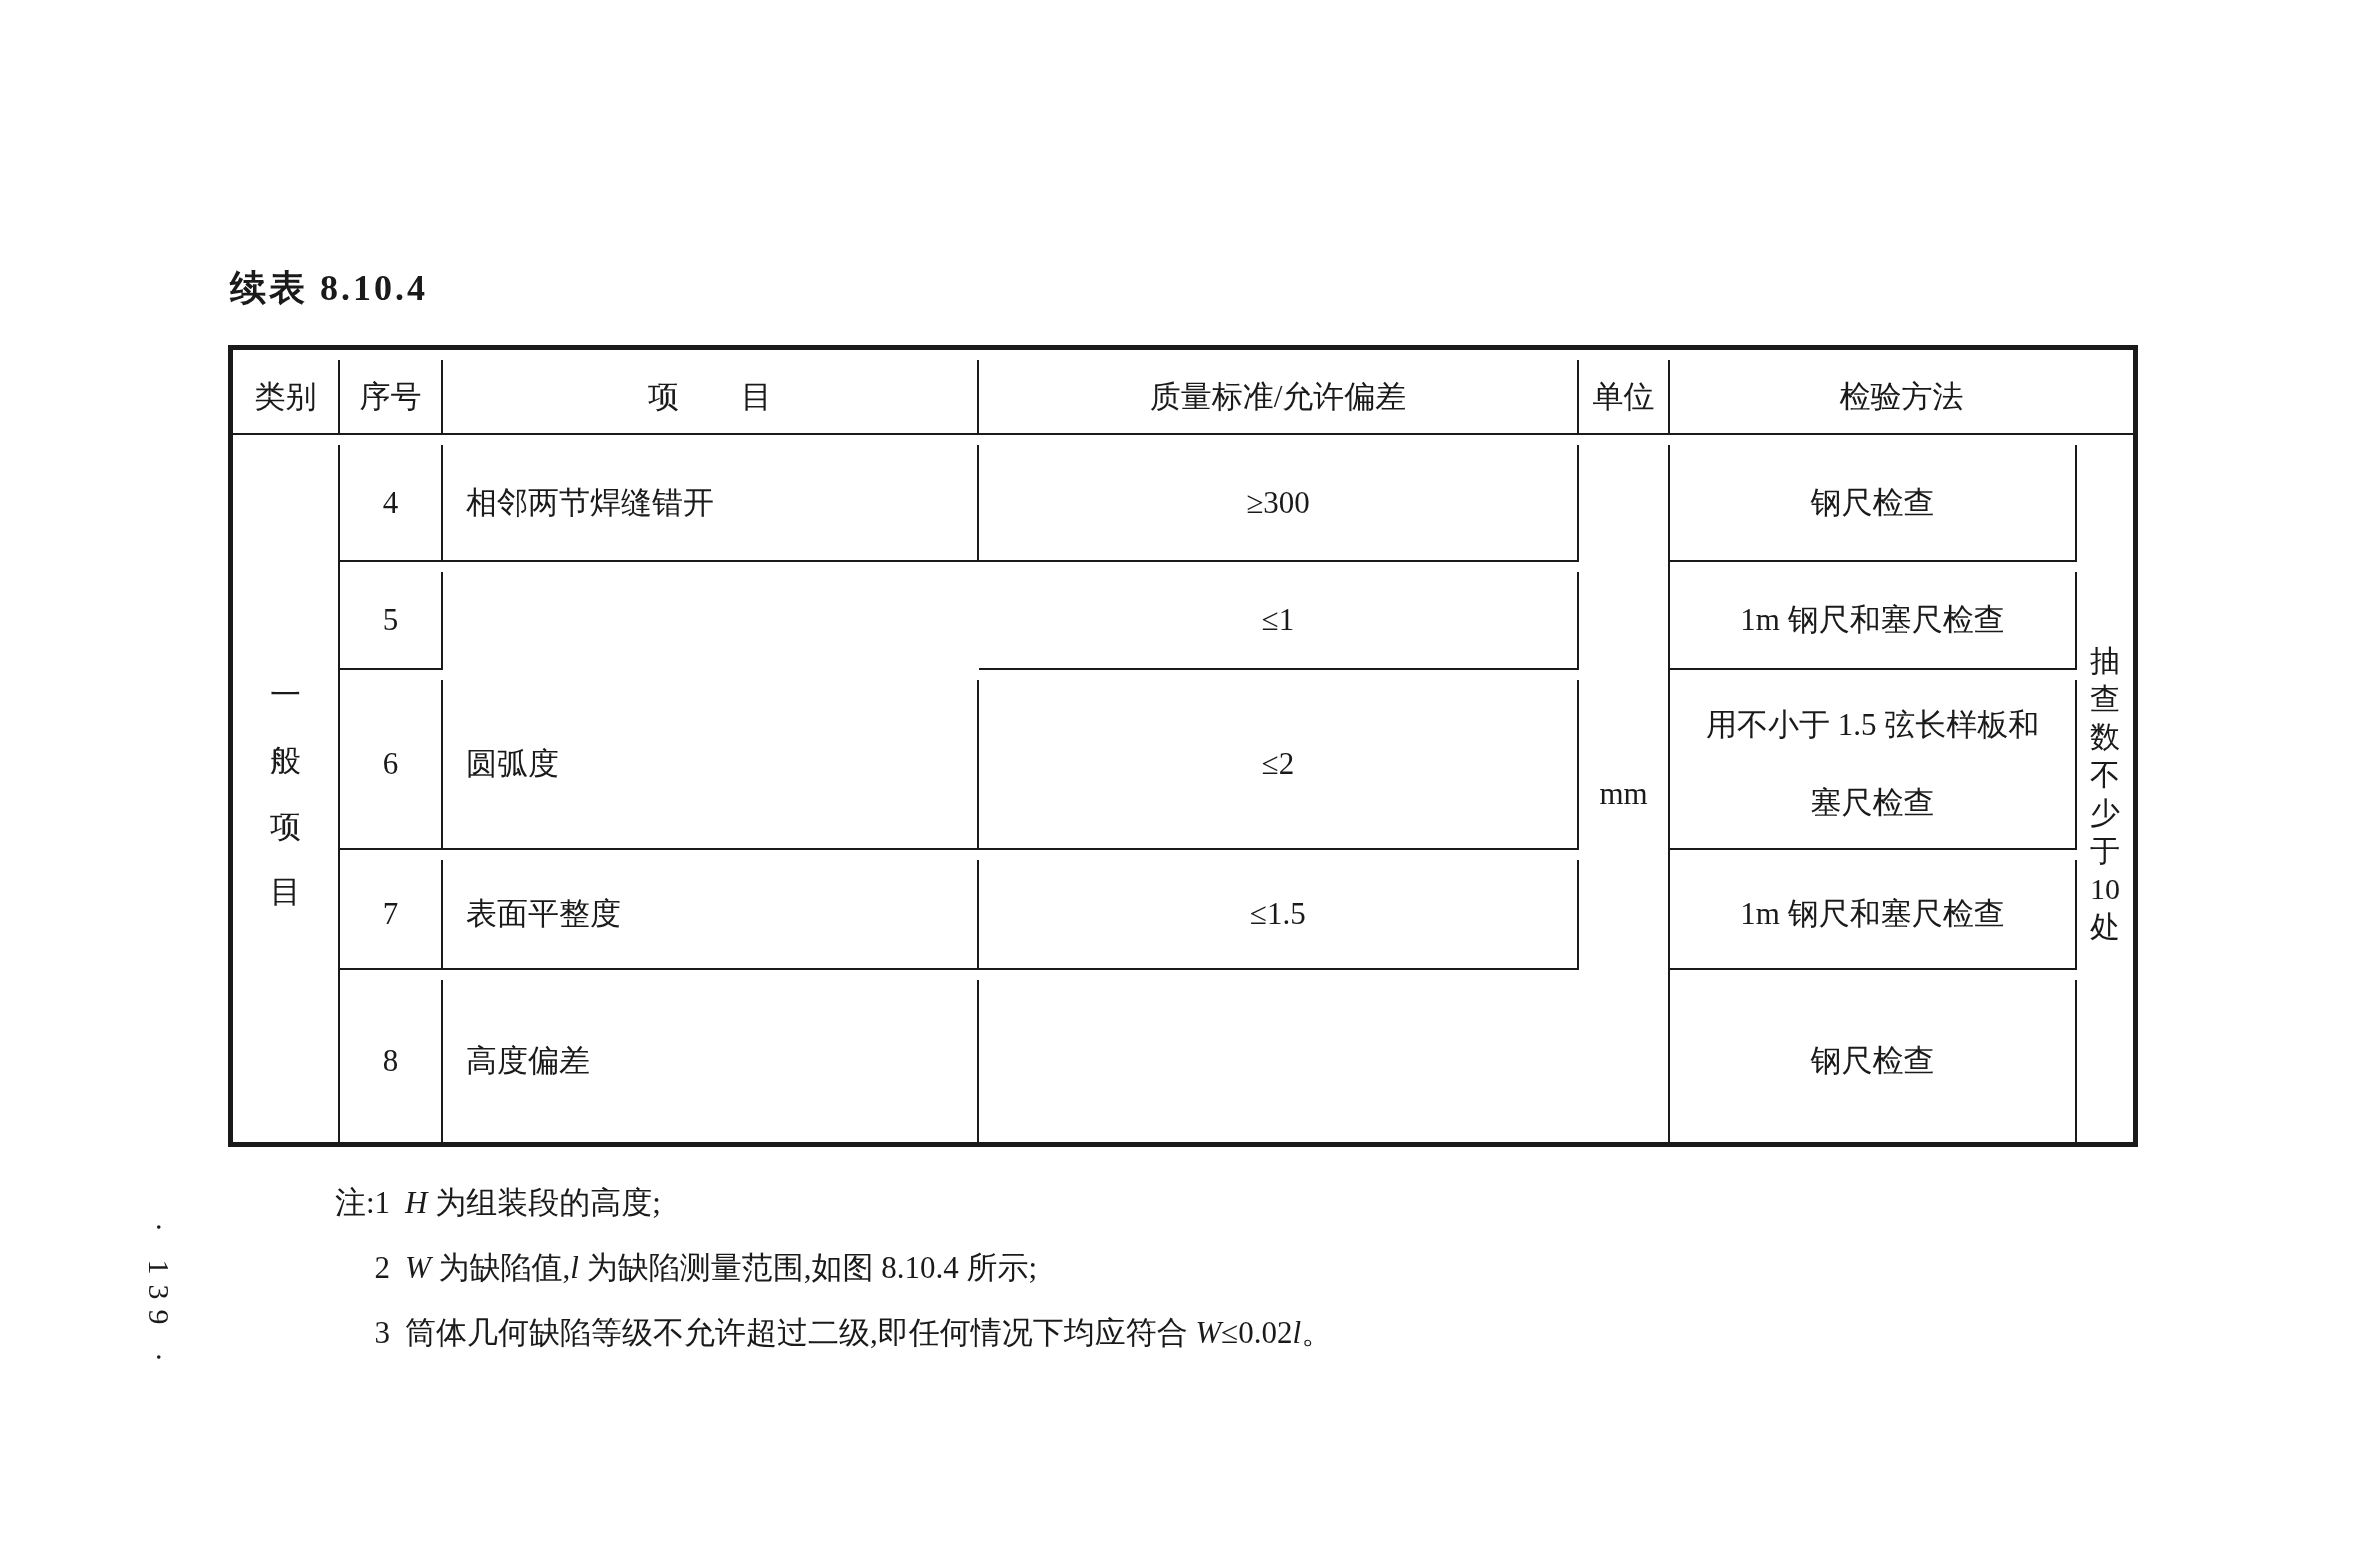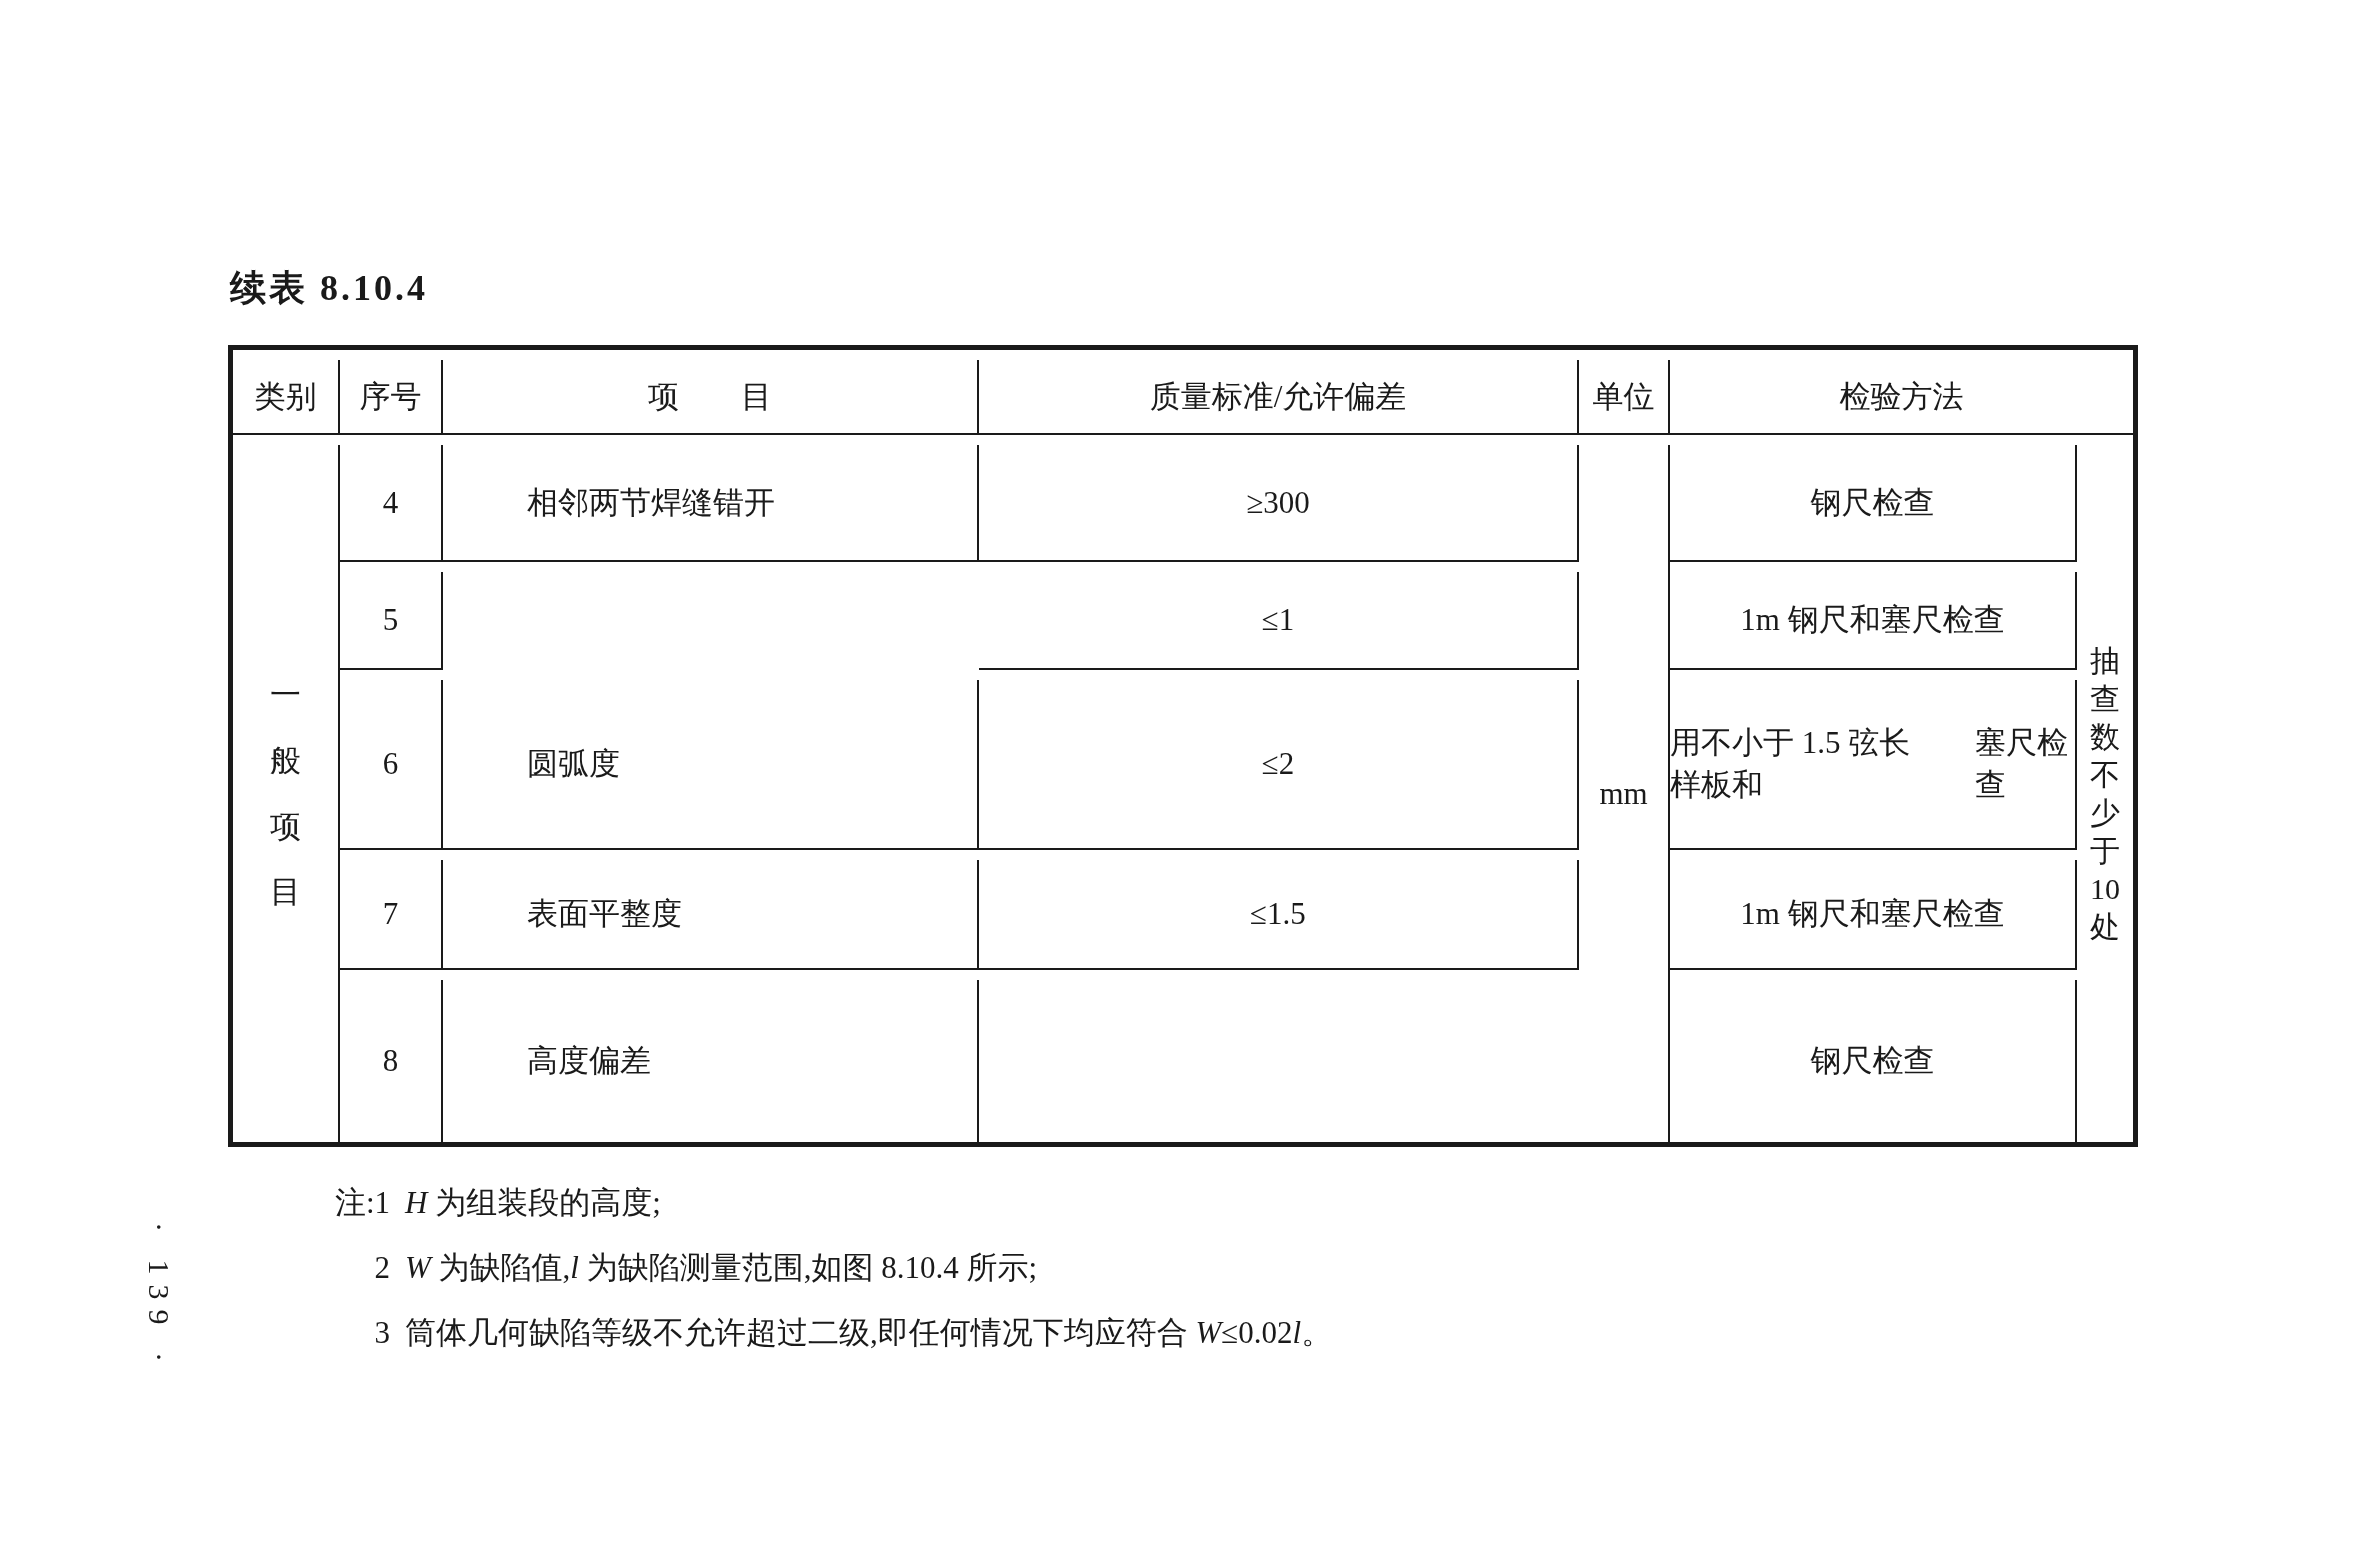--- a/index.html
+++ b/index.html
@@ -18,25 +18,25 @@
     grid-template-rows:85px 127px 108px 180px 120px 172px;
     border:5px solid #1a1a1a;
   }
   .cell{
     border-right:2px solid #1a1a1a;border-bottom:2px solid #1a1a1a;
     display:flex;align-items:center;justify-content:center;
     font-size:31px;line-height:1.35;margin-top:10px;
   }
   .no-br{border-right:none;}
   .no-bb{border-bottom:none;}
-  .item{justify-content:flex-start;padding-left:84px;}
+  .item{justify-content:flex-start;padding-left:23px;}
   .v-col{flex-direction:column;}
   .cat{gap:24px;}
   .sampling{gap:8px;font-size:30px;line-height:1;}
-  .two-line{flex-direction:row;gap:36px;}
+  .two-line{flex-direction:column;gap:36px;}
   .notes{position:absolute;left:288px;top:1182px;font-size:31px;}
   .note-line{display:flex;align-items:baseline;margin-bottom:23px;}
   .note-num{width:102px;text-align:right;flex:none;}
   .note-text{margin-left:15px;}
   i{font-style:italic;}
   .pageno{
     position:absolute;left:142px;top:1222px;height:200px;
     writing-mode:vertical-rl;text-orientation:mixed;
     font-size:30px;letter-spacing:10px;
   }

